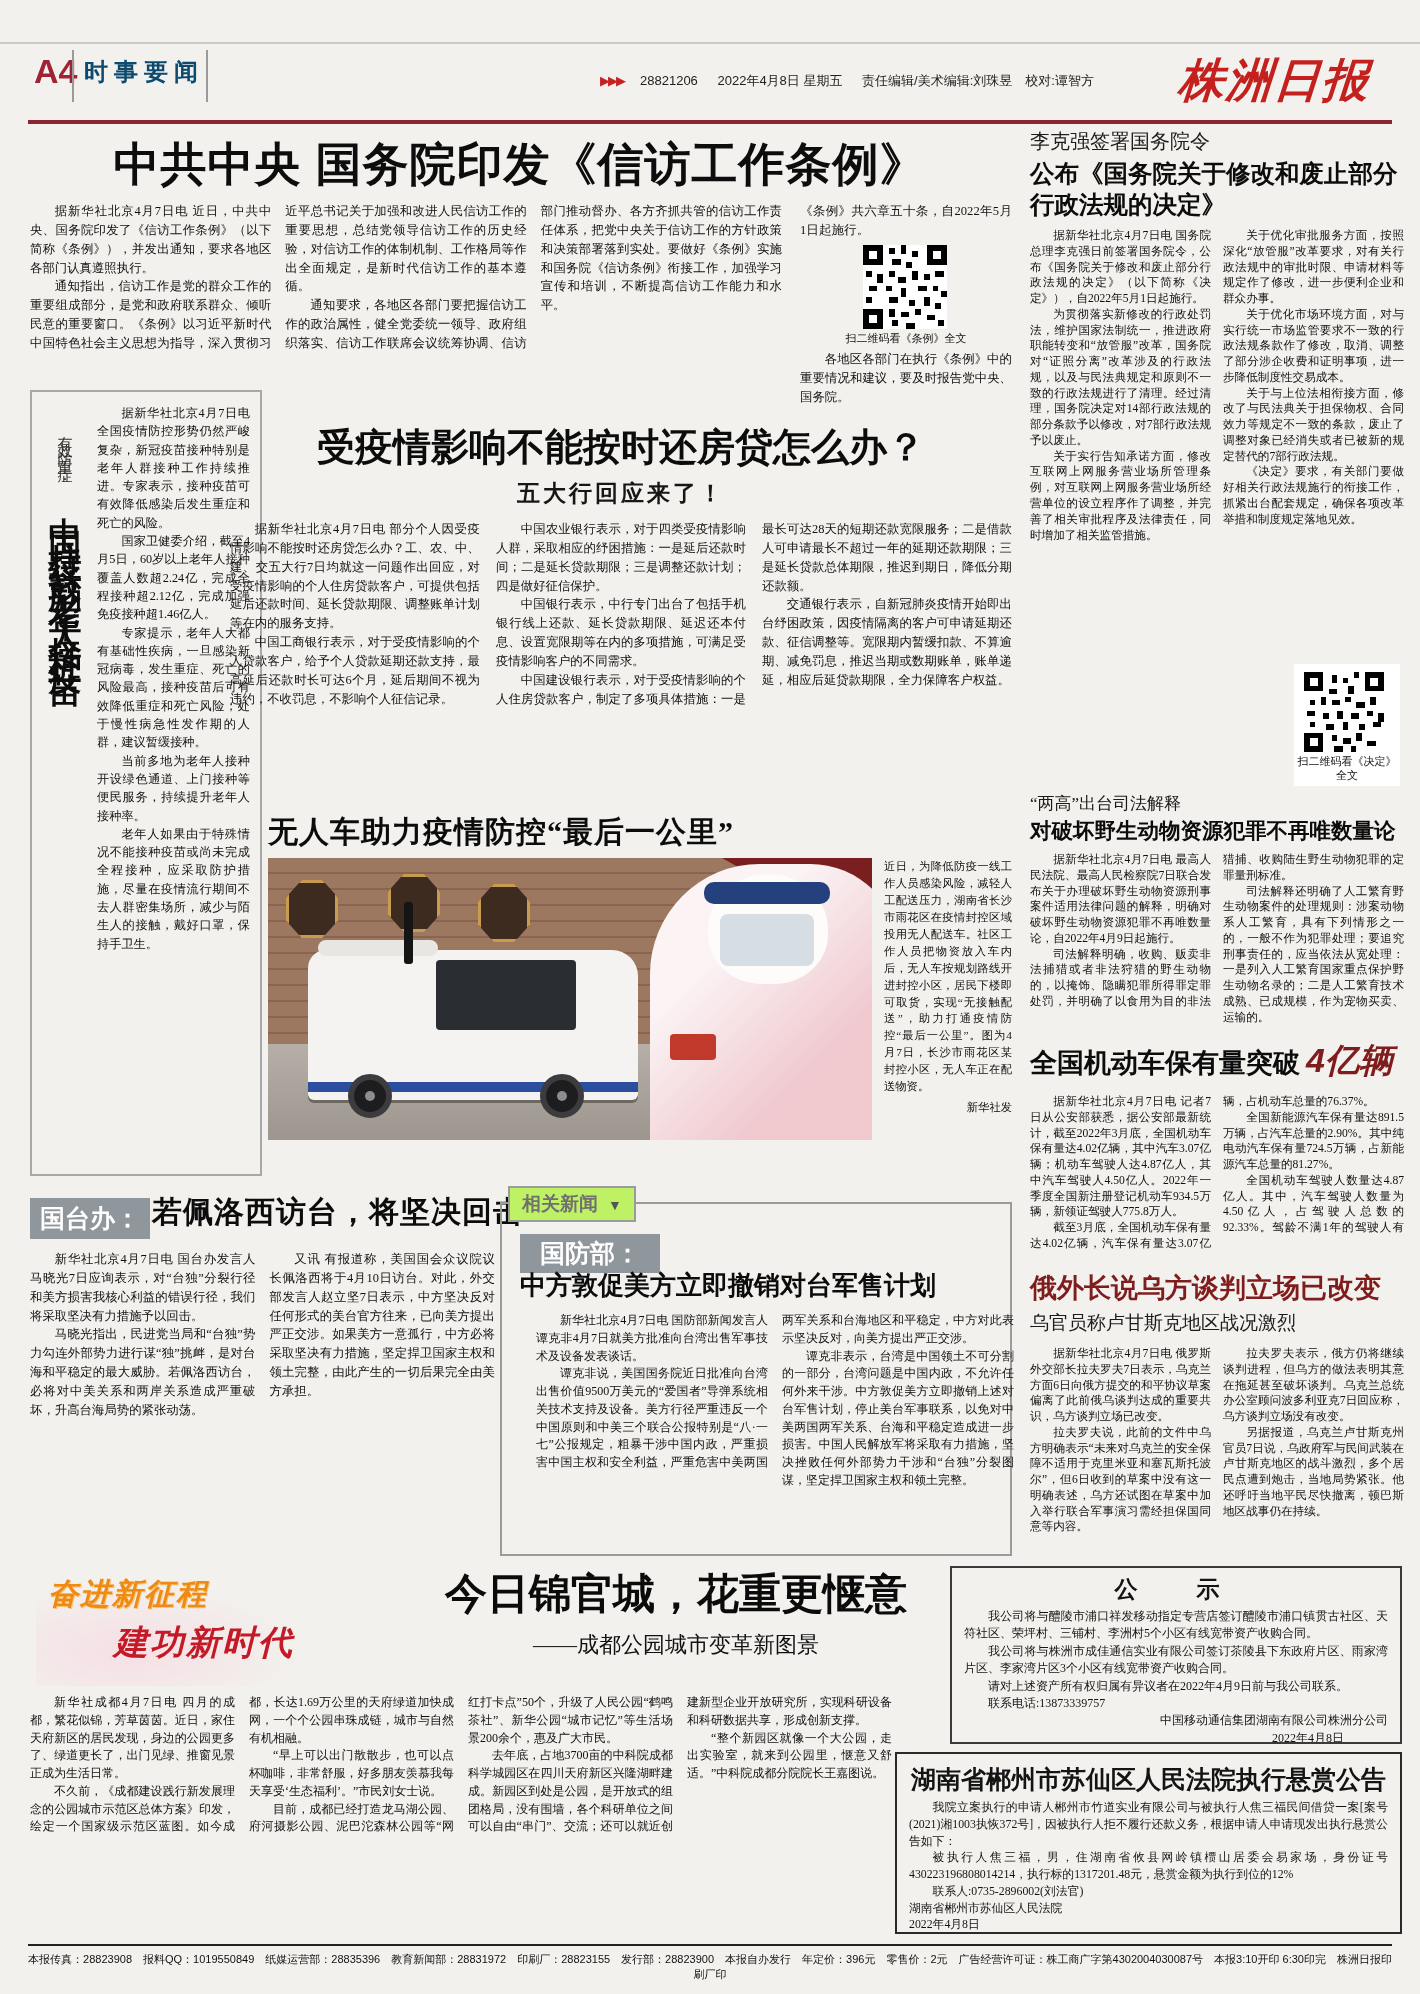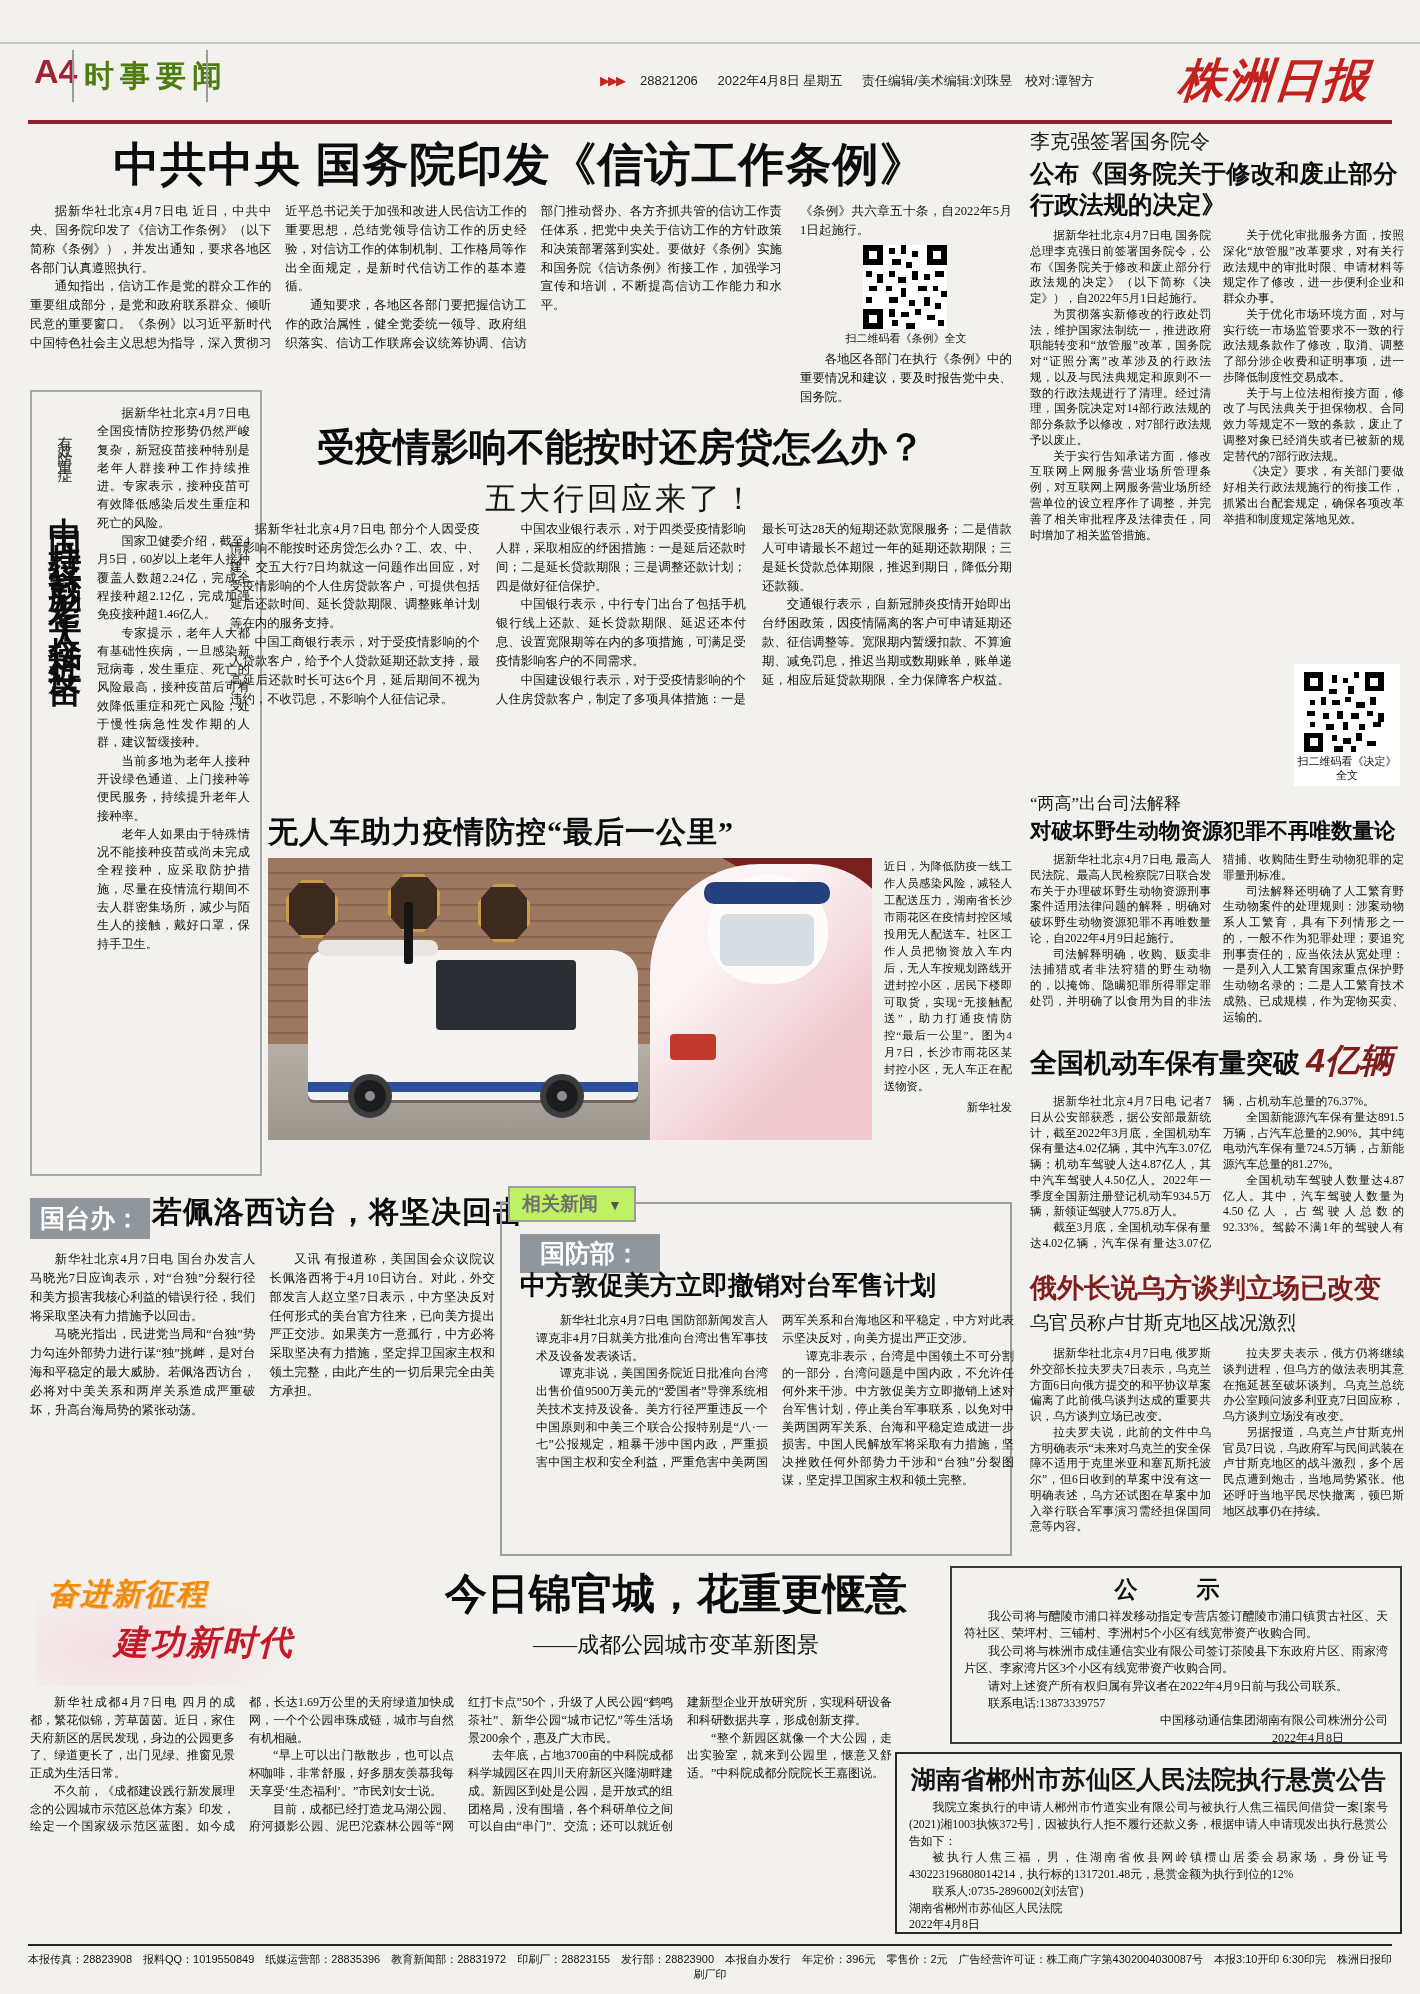--- a/index.html
+++ b/index.html
@@ -8,21 +8,21 @@
          font-family:"Liberation Serif","DejaVu Serif",serif; color:#141414; }
   .abs { position:absolute; }
   .hairline { position:absolute; background:#b9b9b9; }
 
   
   .topline { left:0; top:42px; width:1420px; height:2px; background:#c9c9c9; }
   .page-no { left:34px; top:52px; font-family:"Liberation Sans",sans-serif;
              font-size:34px; font-weight:bold; color:#9e2433; }
   .hdr-div { top:50px; width:2px; height:52px; background:#9a9a9a; }
   .section-title { left:84px; top:56px; font-family:"Liberation Sans",sans-serif;
-             font-size:30px; font-weight:bold; color:#4d7c0f; letter-spacing:6px; }
+             font-size:24px; font-weight:bold; color:#0c4a6e; letter-spacing:6px; }
   .hdr-meta { left:600px; top:72px; width:580px; font-size:13px; color:#222;
               font-family:"Liberation Sans",sans-serif; }
   .hdr-meta span { margin-right:16px; }
   .arrow-marks { color:#c42222; margin-right:4px; letter-spacing:-2px; }
   .masthead { left:1178px; top:50px; font-size:46px; font-weight:bold; color:#c4201d;
               font-style:italic; letter-spacing:2px; transform:skewX(-4deg); }
   .redrule { left:28px; top:120px; width:1364px; height:4px; background:#8e2430; }
 
   
   .art { text-align:justify; color:#101010; overflow:hidden; }
@@ -47,22 +47,22 @@
   .vac-title-block { float:left; writing-mode:vertical-lr; height:650px;
              margin:2px 10px 6px 0; }
   .vac-kicker { font-size:15px; letter-spacing:8px; color:#2c2c2c; margin-top:18px; }
   .vac-title { font-size:33px; font-weight:bold; letter-spacing:13px; margin-left:10px;
              color:#0d0d0d; font-family:"Liberation Sans",sans-serif; }
   .vac-body { font-size:12.2px; line-height:1.5; }
 
   
   .mort-headline { left:230px; top:422px; width:782px; text-align:center; font-size:38px;
       font-weight:bold; color:#0c0c0c; font-family:"Liberation Sans",sans-serif; }
-  .mort-sub { left:230px; top:478px; width:782px; text-align:center; font-size:31px;
-      letter-spacing:3px; color:#161616; }
+  .mort-sub { left:230px; top:478px; width:782px; text-align:center; font-size:23px;
+      letter-spacing:3px; color:#161616;font-weight:bold; }
   .mort-body { left:230px; top:520px; width:782px; height:280px; column-count:3; column-gap:16px; }
 
   
   .robot-headline { left:268px; top:812px; width:640px; font-size:30px; font-weight:bold;
       color:#0c0c0c; letter-spacing:1px; }
   .photo { left:268px; top:858px; width:604px; height:282px; position:absolute;
            background:#a49a90; overflow:hidden; }
   .robot-caption { left:884px; top:858px; width:128px; height:282px;
       font-size:11.3px; line-height:1.5; }
   .robot-credit { text-align:right; margin-top:4px; text-indent:0; }

